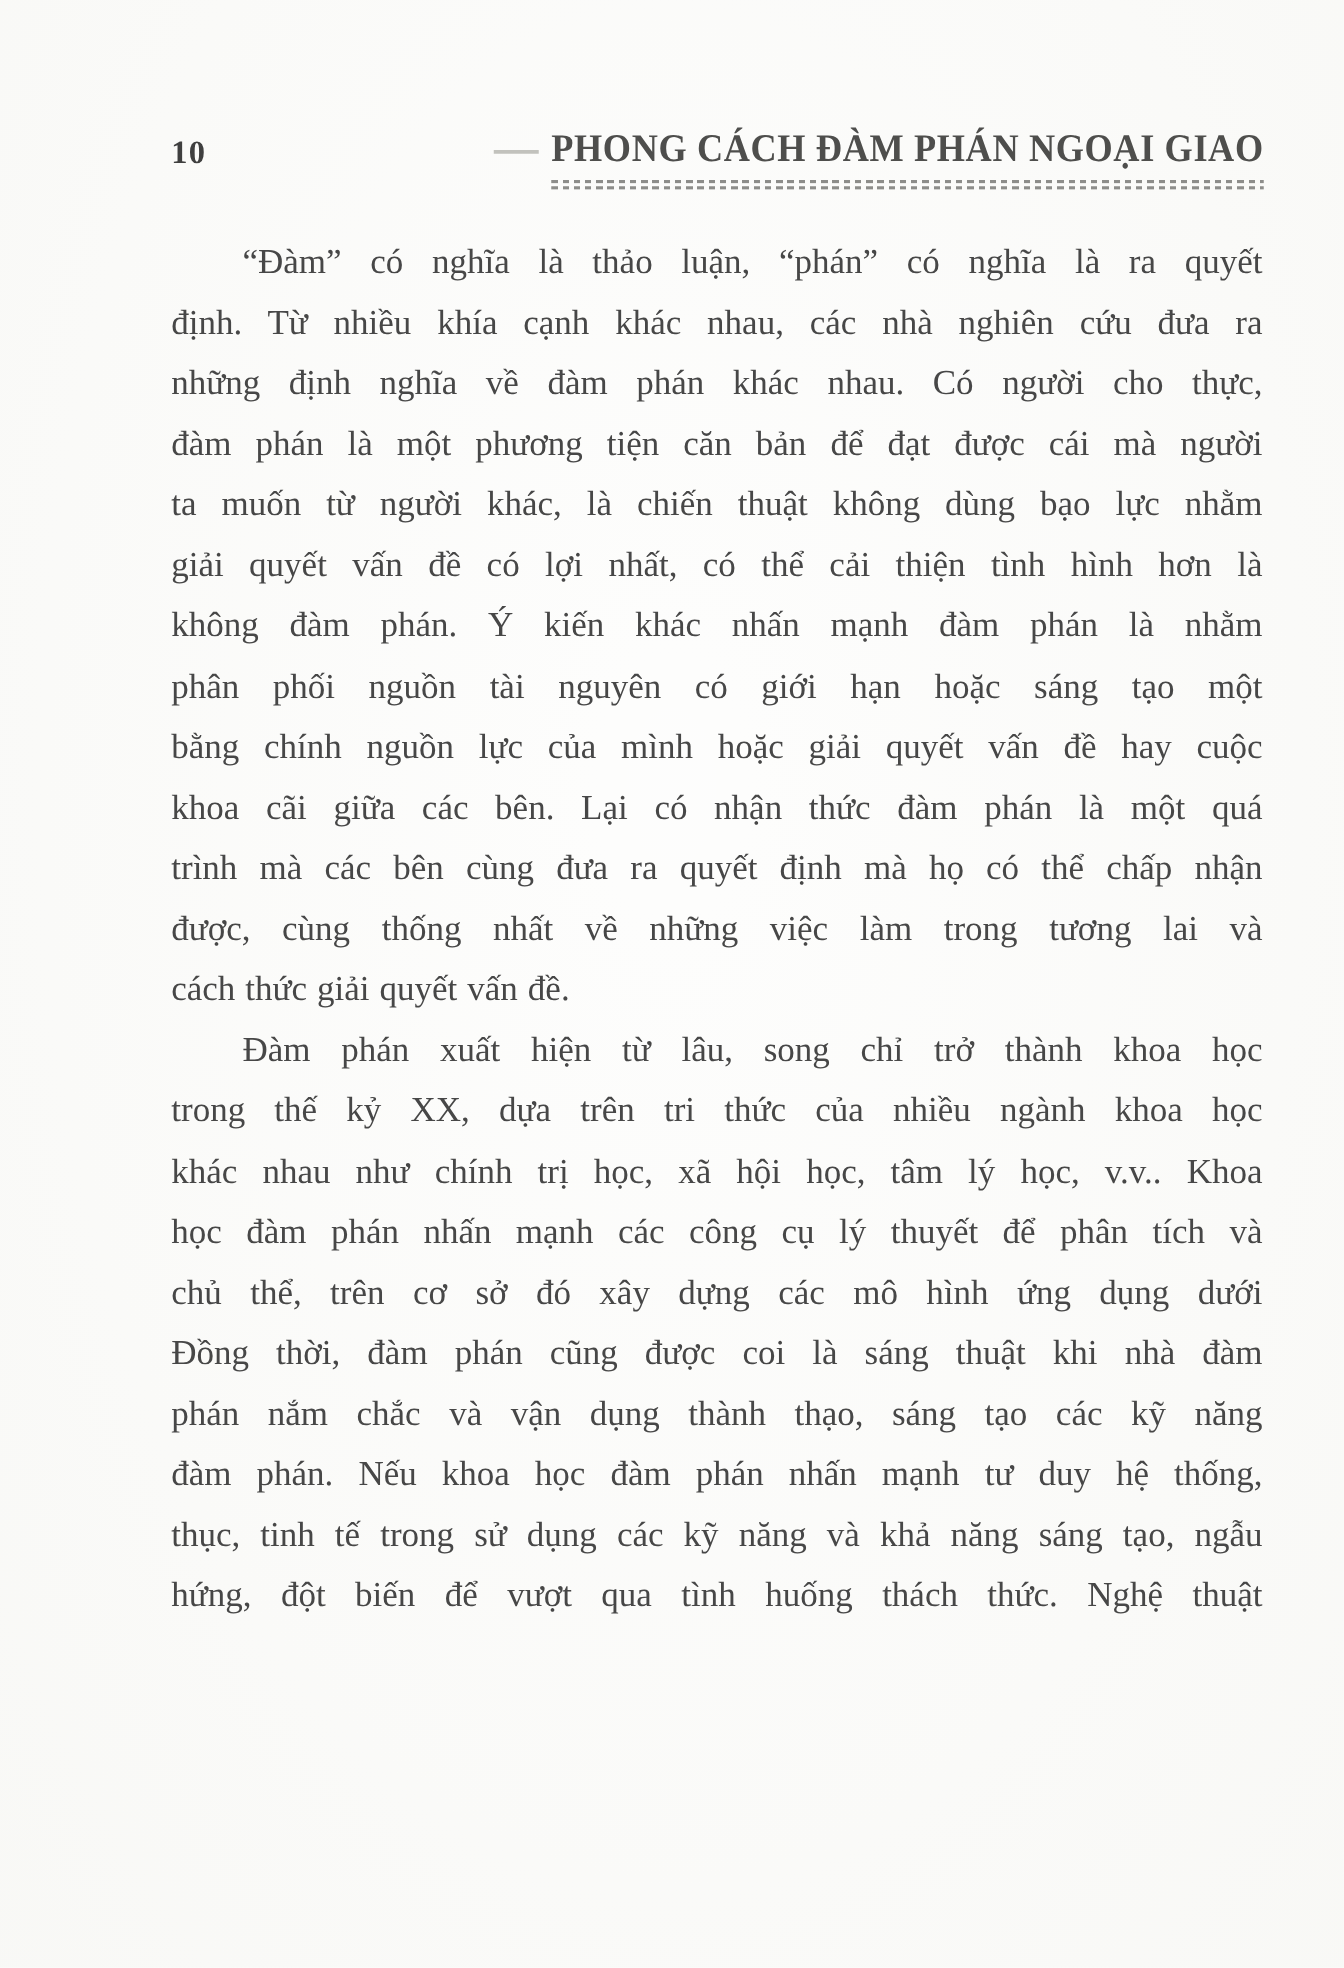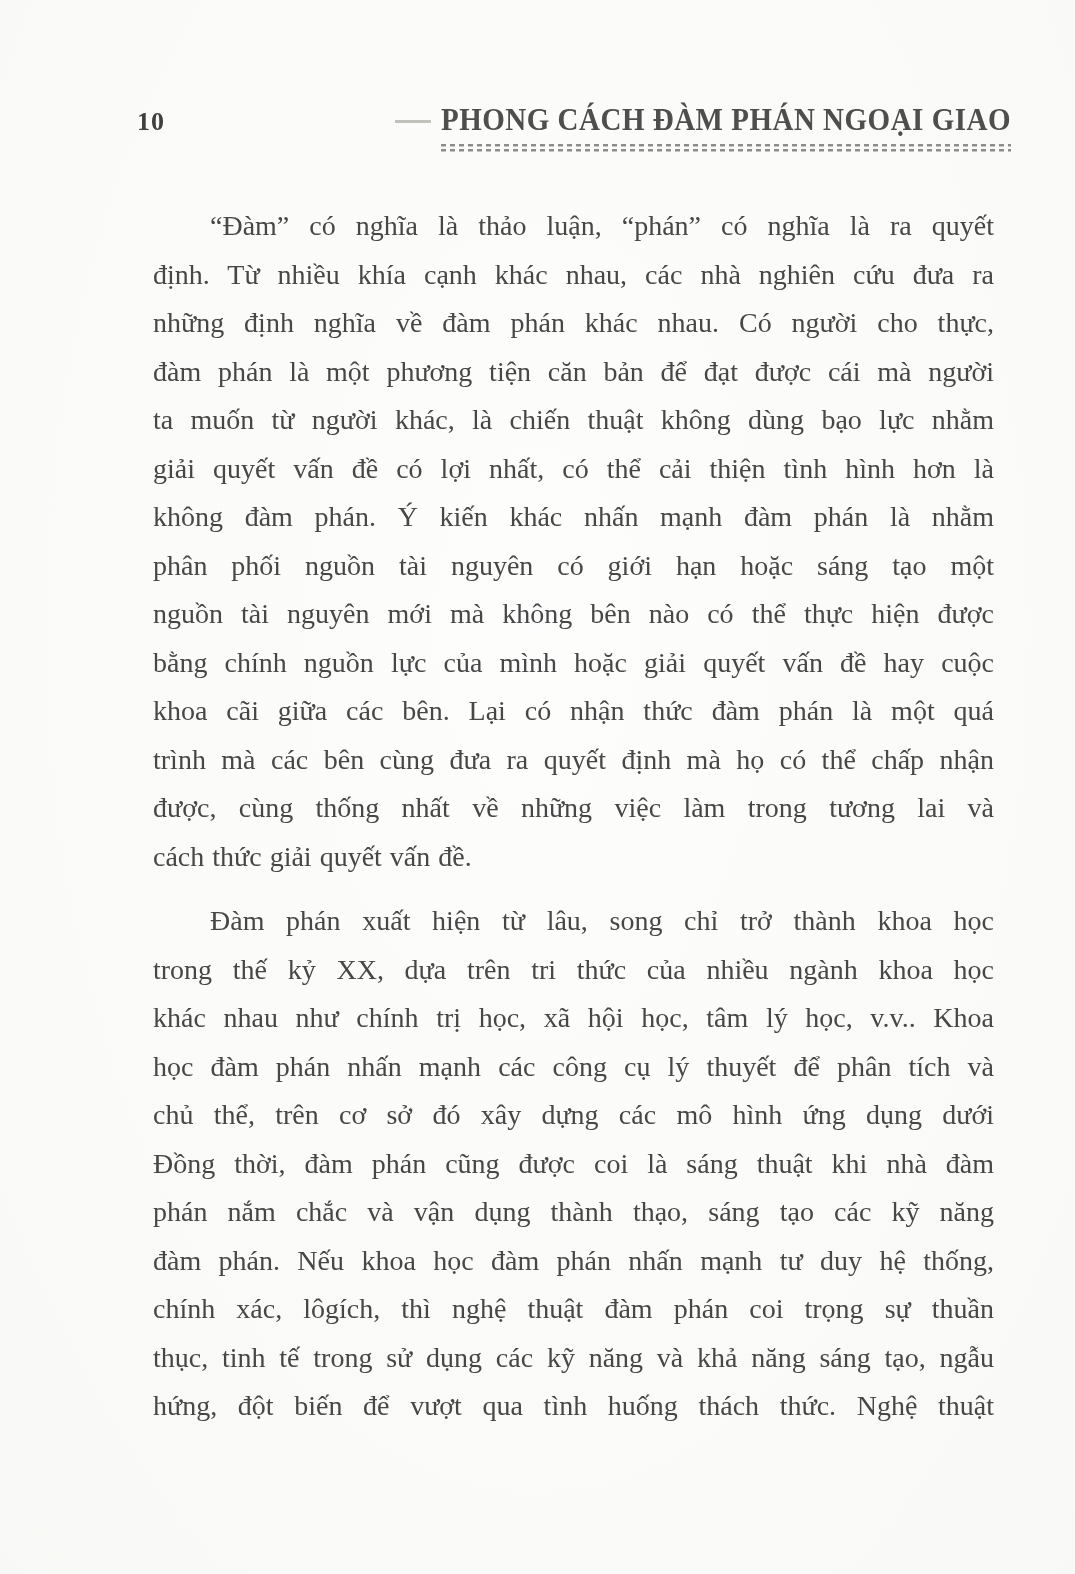--- a/index.html
+++ b/index.html
@@ -72,21 +72,21 @@
       repeating-linear-gradient(90deg, #8d8d8a 0 5px, transparent 5px 9px) bottom / 100% 2.5px no-repeat;
   }
   
   .page-body {
     position: absolute;
     top: 186px;
     left: 137px;
     width: 873px;
   }
   .paragraph {
-    margin: 16px;
+    margin: 0;
   }
   .line {
     font-size: 28px;
     line-height: 48.5px;
     text-align: justify;
     text-align-last: justify;
     word-spacing: 1px;
     white-space: normal;
     color: #474747;
     text-rendering: optimizeLegibility;
@@ -115,35 +115,33 @@
   <main class="page-body" id="body-text">
       <div class="paragraph">
         <div class="line first">“Đàm” có nghĩa là thảo luận, “phán” có nghĩa là ra quyết</div>
         <div class="line">định. Từ nhiều khía cạnh khác nhau, các nhà nghiên cứu đưa ra</div>
         <div class="line">những định nghĩa về đàm phán khác nhau. Có người cho thực,</div>
         <div class="line">đàm phán là một phương tiện căn bản để đạt được cái mà người</div>
         <div class="line">ta muốn từ người khác, là chiến thuật không dùng bạo lực nhằm</div>
         <div class="line">giải quyết vấn đề có lợi nhất, có thể cải thiện tình hình hơn là</div>
         <div class="line">không đàm phán. Ý kiến khác nhấn mạnh đàm phán là nhằm</div>
         <div class="line">phân phối nguồn tài nguyên có giới hạn hoặc sáng tạo một</div>
-        <div class="line">nguồn tài nguyên mới mà không bên nào có thể thực hiện được</div>
         <div class="line">bằng chính nguồn lực của mình hoặc giải quyết vấn đề hay cuộc</div>
         <div class="line">khoa cãi giữa các bên. Lại có nhận thức đàm phán là một quá</div>
         <div class="line">trình mà các bên cùng đưa ra quyết định mà họ có thể chấp nhận</div>
         <div class="line">được, cùng thống nhất về những việc làm trong tương lai và</div>
         <div class="line last-plain">cách thức giải quyết vấn đề.</div>
       </div>
       <div class="paragraph">
         <div class="line first">Đàm phán xuất hiện từ lâu, song chỉ trở thành khoa học</div>
         <div class="line">trong thế kỷ XX, dựa trên tri thức của nhiều ngành khoa học</div>
         <div class="line">khác nhau như chính trị học, xã hội học, tâm lý học, v.v.. Khoa</div>
         <div class="line">học đàm phán nhấn mạnh các công cụ lý thuyết để phân tích và</div>
         <div class="line">chủ thể, trên cơ sở đó xây dựng các mô hình ứng dụng dưới</div>
         <div class="line">Đồng thời, đàm phán cũng được coi là sáng thuật khi nhà đàm</div>
         <div class="line">phán nắm chắc và vận dụng thành thạo, sáng tạo các kỹ năng</div>
         <div class="line">đàm phán. Nếu khoa học đàm phán nhấn mạnh tư duy hệ thống,</div>
-        <div class="line">chính xác, lôgích, thì nghệ thuật đàm phán coi trọng sự thuần</div>
         <div class="line">thục, tinh tế trong sử dụng các kỹ năng và khả năng sáng tạo, ngẫu</div>
         <div class="line">hứng, đột biến để vượt qua tình huống thách thức. Nghệ thuật</div>
       </div>
     </main>
 
 </div>
 
 </body></html>

